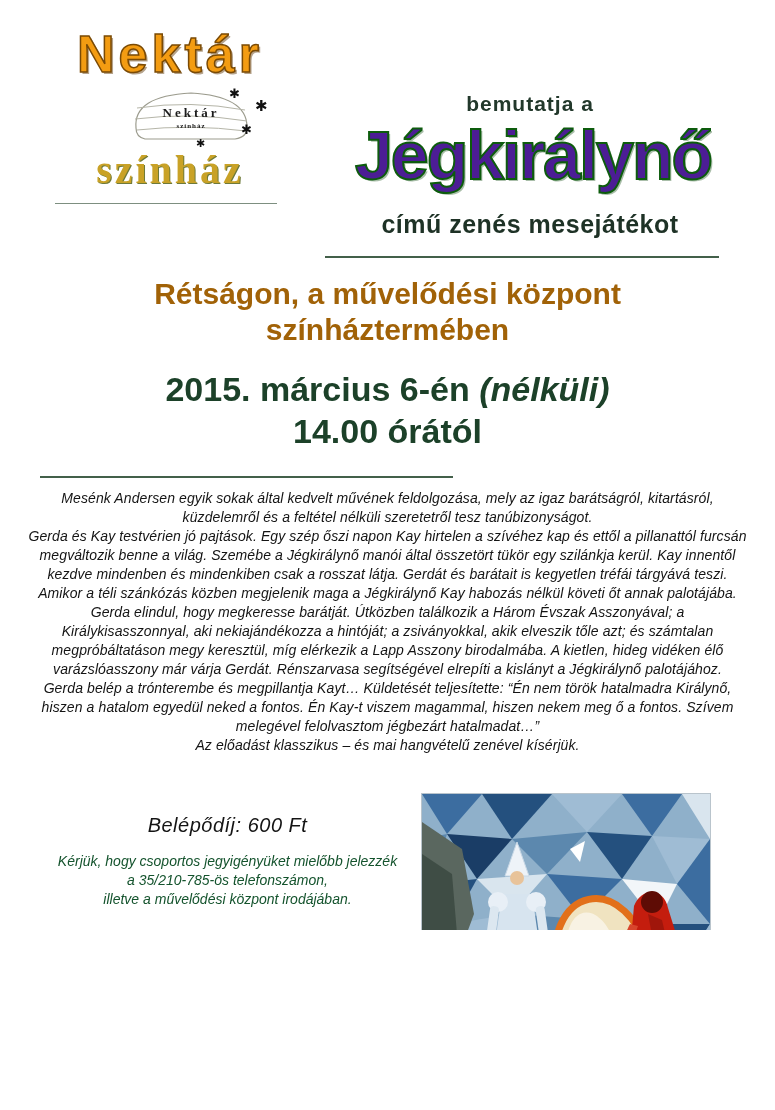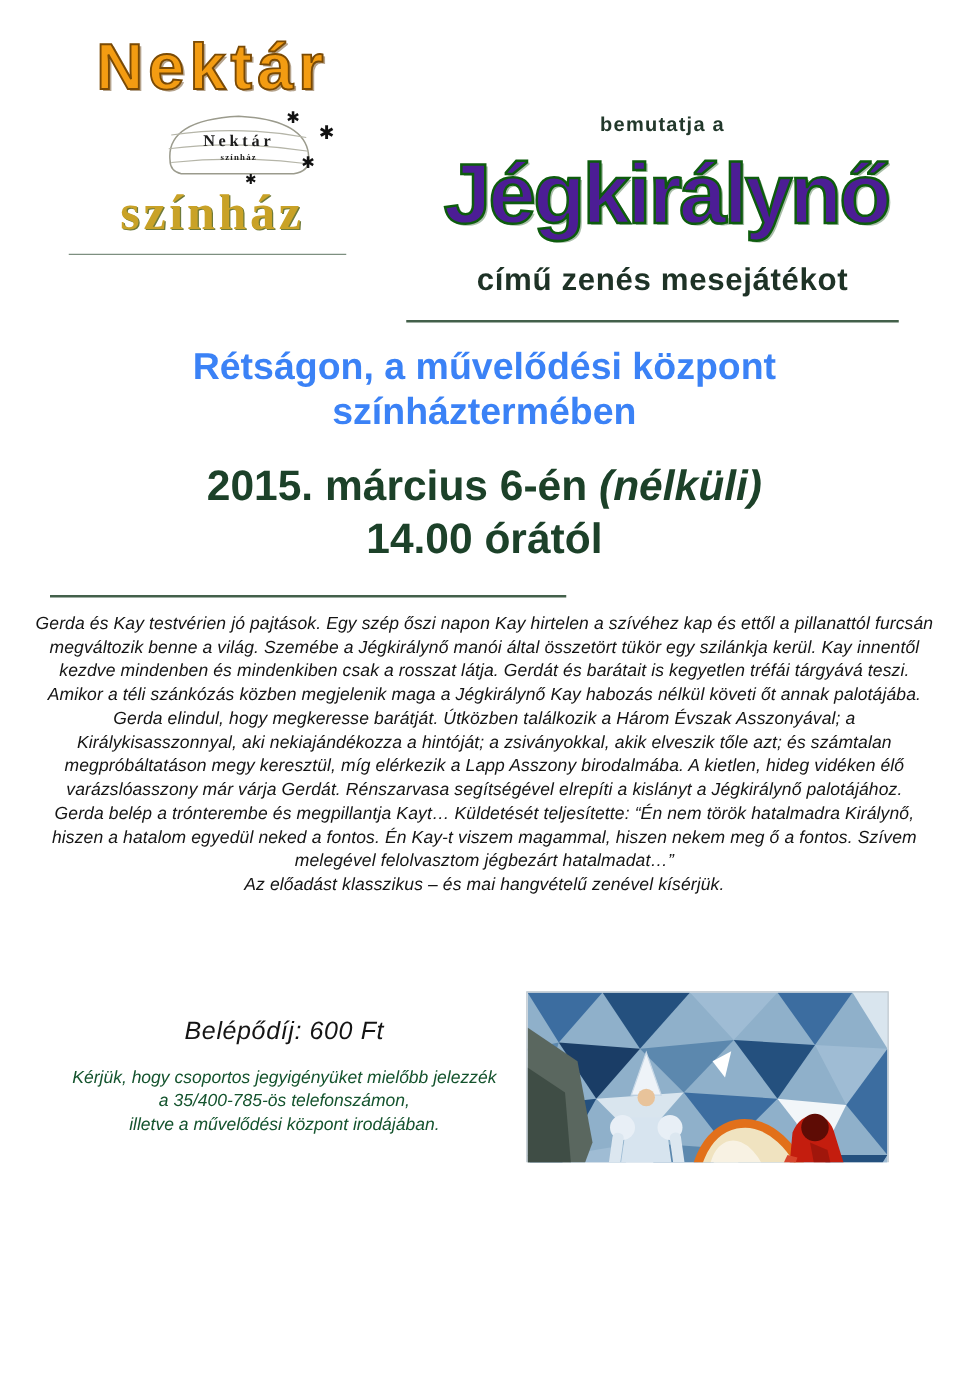--- a/index.html
+++ b/index.html
@@ -22,36 +22,36 @@
     letter-spacing:3px;color:#c9a227;
     text-shadow:1px 1px 0 #6e7a3a;
   }
   .rule{position:absolute;height:0;border-top:2px solid #43604a;}
   .rule-logo{left:55px;top:203px;width:222px;border-top:1.5px solid #7d8f80;}
   .rule-header{left:325px;top:256px;width:394px;}
   .rule-date{left:40px;top:476px;width:413px;}
   
   .presents{
     position:absolute;left:335px;top:92px;width:390px;text-align:center;
-    font-size:16px;font-weight:bold;color:#22382b;letter-spacing:1px;
+    font-size:21px;font-weight:bold;color:#22382b;letter-spacing:1px;
   }
   .show-title{
     position:absolute;left:328px;top:116px;width:410px;text-align:center;
     font-size:68px;font-weight:bold;letter-spacing:-2px;color:#4c1d95;
     -webkit-text-stroke:2px #0d5c0d;
     text-shadow:2px 2px 0 rgba(10,70,10,.35);
   }
   .show-subtitle{
     position:absolute;left:335px;top:210px;width:390px;text-align:center;
     font-size:25px;font-weight:bold;color:#1e3226;letter-spacing:.5px;
   }
   
   .venue{
     position:absolute;left:30px;top:276px;width:715px;text-align:center;
-    font-size:30px;font-weight:bold;color:#3b82f6;line-height:36px;
+    font-size:30px;font-weight:bold;color:#a16207;line-height:36px;
   }
   .datetime{
     position:absolute;left:30px;top:368px;width:715px;text-align:center;
     font-size:34px;font-weight:bold;color:#1c4129;line-height:42px;
   }
   .datetime .it{font-style:italic;}
   
   .synopsis{
     position:absolute;left:28px;top:489px;width:719px;text-align:center;
     font-size:14px;font-style:italic;color:#141414;line-height:19px;
@@ -113,30 +113,31 @@
   </div>
 
   <div class="datetime">
     <div><span>2015. március 6-én </span><span class="it">(nélküli)</span></div>
     <div>14.00 órától</div>
   </div>
 
   <div class="rule rule-date"></div>
 
   <div class="synopsis">
+    <p>Mesénk Andersen egyik sokak által kedvelt művének feldolgozása, mely az igaz barátságról, kitartásról, küzdelemről és a feltétel nélküli szeretetről tesz tanúbizonyságot.</p>
     <p>Gerda és Kay testvérien jó pajtások. Egy szép őszi napon Kay hirtelen a szívéhez kap és ettől a pillanattól furcsán megváltozik benne a világ. Szemébe a Jégkirálynő manói által összetört tükör egy szilánkja kerül. Kay innentől kezdve mindenben és mindenkiben csak a rosszat látja. Gerdát és barátait is kegyetlen tréfái tárgyává teszi. Amikor a téli szánkózás közben megjelenik maga a Jégkirálynő Kay habozás nélkül követi őt annak palotájába.</p>
     <p>Gerda elindul, hogy megkeresse barátját. Útközben találkozik a Három Évszak Asszonyával; a Királykisasszonnyal, aki nekiajándékozza a hintóját; a zsiványokkal, akik elveszik tőle azt; és számtalan megpróbáltatáson megy keresztül, míg elérkezik a Lapp Asszony birodalmába. A kietlen, hideg vidéken élő varázslóasszony már várja Gerdát. Rénszarvasa segítségével elrepíti a kislányt a Jégkirálynő palotájához.</p>
     <p>Gerda belép a trónterembe és megpillantja Kayt… Küldetését teljesítette: “Én nem török hatalmadra Királynő, hiszen a hatalom egyedül neked a fontos. Én Kay-t viszem magammal, hiszen nekem meg ő a fontos. Szívem melegével felolvasztom jégbezárt hatalmadat…”</p>
     <p>Az előadást klasszikus – és mai hangvételű zenével kísérjük.</p>
   </div>
 
   <div class="ticket-price">Belépődíj: 600 Ft</div>
   <div class="ticket-info">
     <div>Kérjük, hogy csoportos jegyigényüket mielőbb jelezzék</div>
-    <div>a 35/400-785-ös telefonszámon,</div>
+    <div>a 35/210-785-ös telefonszámon,</div>
     <div>illetve a művelődési központ irodájában.</div>
   </div>
 
   <div class="closing">
     <div>Minden érdeklődőt</div>
     <div>szeretettel várunk!</div>
   </div>
 
   <svg class="photo" viewBox="0 0 288 278" role="img">
 

